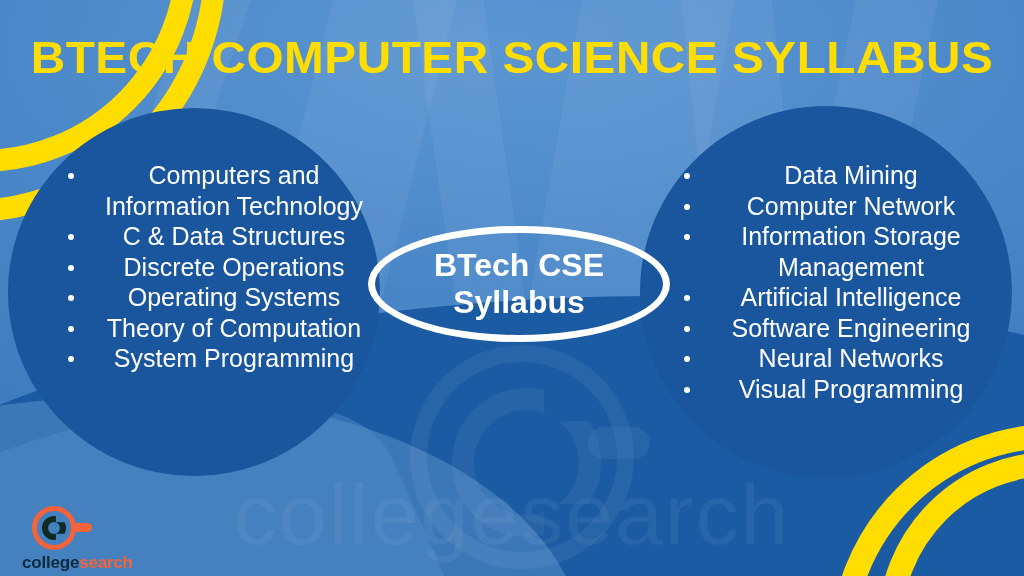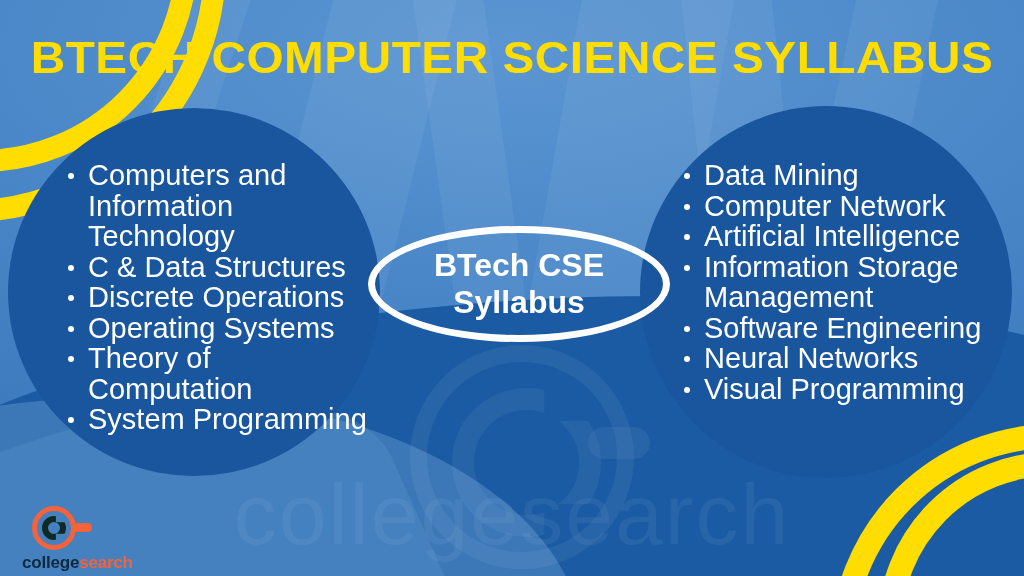--- a/index.html
+++ b/index.html
@@ -72,21 +72,21 @@
   .title{
     position:absolute;left:0;top:32px;width:1024px;text-align:center;
     color:#FFDD00;font-size:45px;font-weight:700;letter-spacing:.5px;
     transform:scaleX(1.06);transform-origin:center;white-space:nowrap;
   }
 
   
   ul.blist{list-style:none;margin:0;padding:0;}
   ul.blist li{
     position:relative;padding-left:26px;color:#ffffff;
-    font-size:29px;line-height:30.5px;font-weight:400;
+    font-size:25px;line-height:30.5px;font-weight:400;text-align:center;
   }
   ul.blist li::before{
     content:"";position:absolute;left:6px;top:13px;width:6px;height:6px;
     border-radius:50%;background:#ffffff;
   }
   #list-left{position:absolute;left:62px;top:160px;width:318px;}
   #list-right{position:absolute;left:678px;top:160px;width:320px;}
 
   
   .badge{
@@ -155,22 +155,22 @@
     <li>C &amp; Data Structures</li>
     <li>Discrete Operations</li>
     <li>Operating Systems</li>
     <li>Theory of Computation</li>
     <li>System Programming</li>
   </ul>
 
   <ul class="blist" id="list-right">
     <li>Data Mining</li>
     <li>Computer Network</li>
+    <li>Information Storage Management</li>
     <li>Artificial Intelligence</li>
-    <li>Information Storage Management</li>
     <li>Software Engineering</li>
     <li>Neural Networks</li>
     <li>Visual Programming</li>
   </ul>
 
   <div class="badge">
     <span>BTech CSE</span>
     <span>Syllabus</span>
   </div>
 

